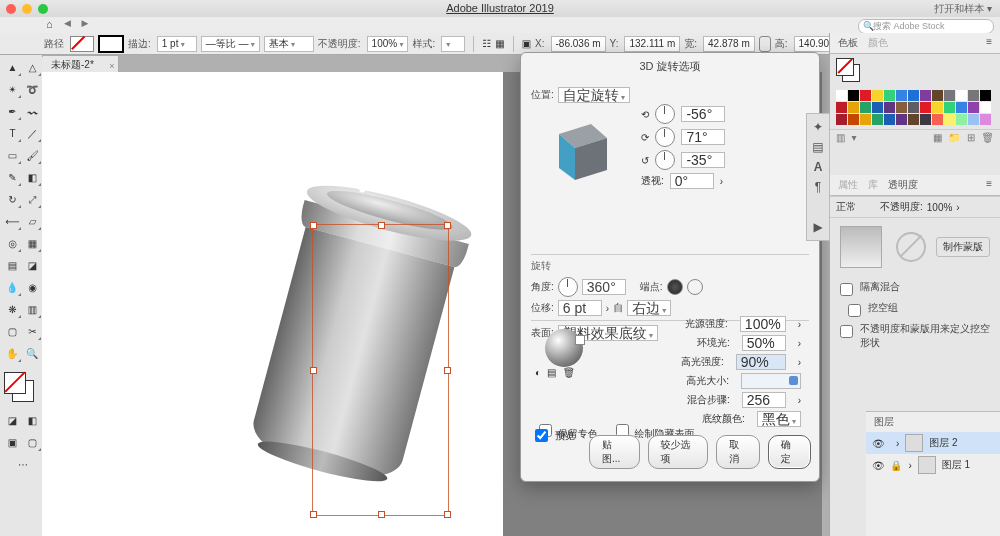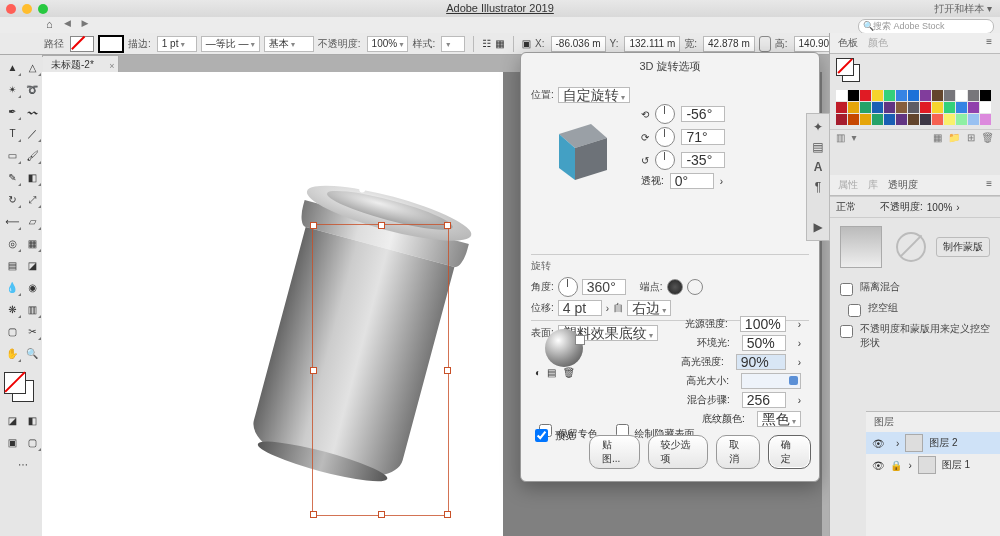--- a/index.html
+++ b/index.html
@@ -252,21 +252,21 @@
     <div class="row">
       <span>角度:</span>
       <div class="dial"></div>
       <span class="fld">360°</span>
       <span style="margin-left:10px">端点:</span>
       <span style="width:14px;height:14px;border:1px solid #888;border-radius:50%;background:radial-gradient(#555,#222);"></span>
       <span style="width:14px;height:14px;border:1px solid #888;border-radius:50%;"></span>
     </div>
     <div class="row">
       <span>位移:</span>
-      <span class="fld">4 pt</span>
+      <span class="fld">6 pt</span>
         <span>›</span>
       <span>自</span>
       <span class="fld dd">右边</span>
     </div>
     <div class="hr"></div>
     <div class="row">
       <span>表面:</span>
       <span class="fld dd" style="min-width:80px">塑料效果底纹</span>
     </div>
   </div>

